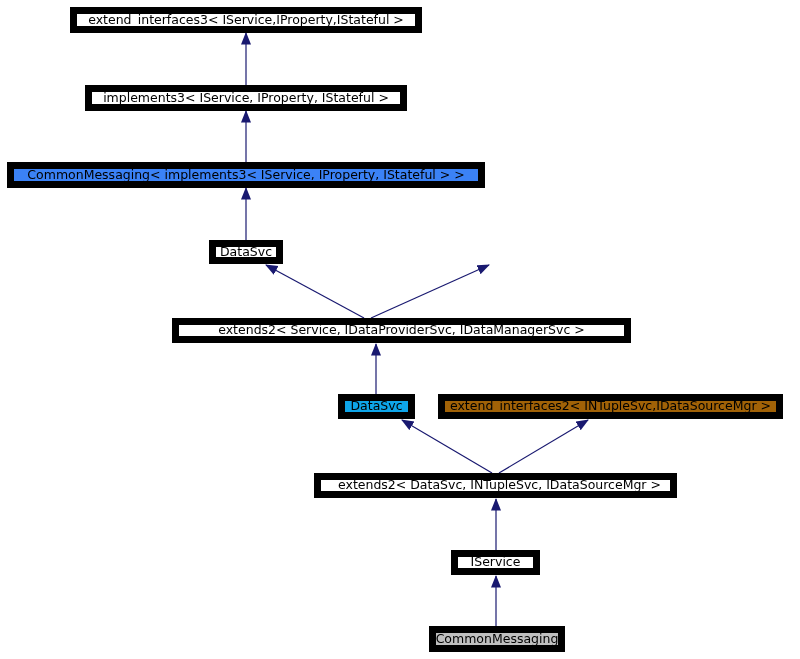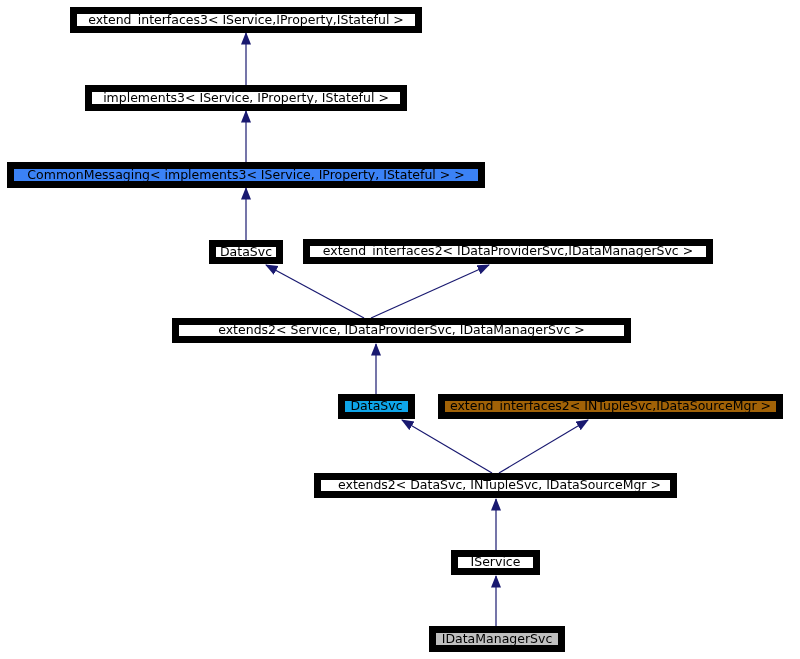--- a/index.html
+++ b/index.html
@@ -63,34 +63,31 @@
     </div>
     <div class="node" style="left: 85px; top: 85px; width: 322px; height: 26px; background: rgb(255, 255, 255); border-color: rgb(0, 0, 0);">
       <span>implements3&lt; IService, IProperty, IStateful &gt;</span>
     </div>
     <div class="node" style="left: 7px; top: 162px; width: 478px; height: 26px; background: #3b82f6; border-color: rgb(0, 0, 0);">
       <span>CommonMessaging&lt; implements3&lt; IService, IProperty, IStateful &gt; &gt;</span>
     </div>
     <div class="node" style="left: 209px; top: 240px; width: 74px; height: 24px; background: rgb(255, 255, 255); border-color: rgb(0, 0, 0);">
       <span>DataSvc</span>
     </div>
-    <div class="node" style="left: 303px; top: 239px; width: 410px; height: 25px; background: rgb(255, 255, 255); border-color: rgb(0, 0, 0);">
-      <span>extend_interfaces2&lt; IDataProviderSvc,IDataManagerSvc &gt;</span>
-    </div>
     <div class="node" style="left: 172px; top: 318px; width: 459px; height: 25px; background: rgb(255, 255, 255); border-color: rgb(0, 0, 0);">
       <span>extends2&lt; Service, IDataProviderSvc, IDataManagerSvc &gt;</span>
     </div>
     <div class="node" style="left: 338px; top: 394px; width: 77px; height: 25px; background: #0ea5e9; border-color: rgb(0, 0, 0);">
       <span>DataSvc</span>
     </div>
     <div class="node" style="left: 438px; top: 394px; width: 345px; height: 25px; background: #a16207; border-color: rgb(0, 0, 0);">
       <span>extend_interfaces2&lt; INTupleSvc,IDataSourceMgr &gt;</span>
     </div>
     <div class="node" style="left: 314px; top: 473px; width: 363px; height: 25px; background: rgb(255, 255, 255); border-color: rgb(0, 0, 0); padding-left: 8px;">
       <span>extends2&lt; DataSvc, INTupleSvc, IDataSourceMgr &gt;</span>
     </div>
     <div class="node" style="left: 451px; top: 550px; width: 89px; height: 25px; background: rgb(255, 255, 255); border-color: rgb(0, 0, 0);">
       <span>IService</span>
     </div>
     <div class="node" style="left: 429px; top: 626px; width: 136px; height: 26px; background: rgb(192, 192, 192); border-color: rgb(0, 0, 0);">
-      <span>IDataManagerSvc</span>
+      <span>CommonMessaging</span>
     </div>
   </div>
 
 </body></html>

